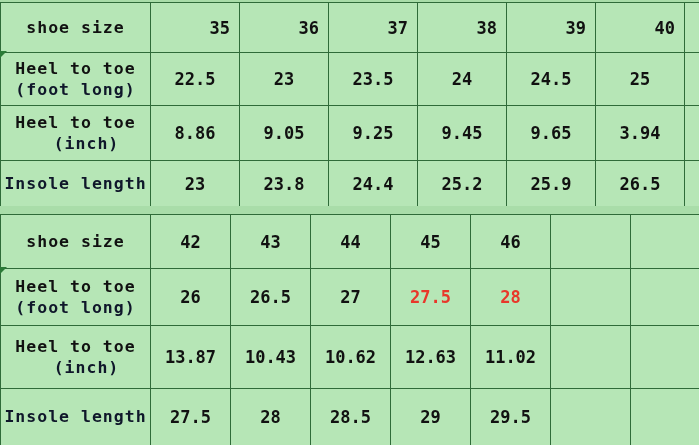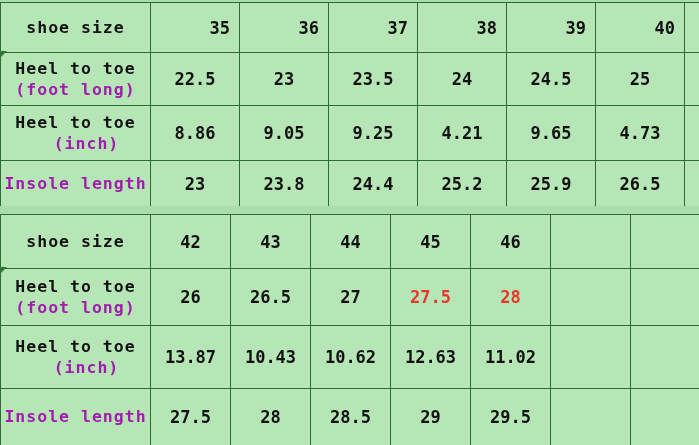--- a/index.html
+++ b/index.html
@@ -74,21 +74,21 @@
   #table-top .row-size td.data-cell {
     text-align: right;
     padding-right: 9px;
   }
   #table-bottom .row-size td.data-cell {
     padding-right: 0;
   }
 
   
   .txt-black { color: #111111; }
-  .txt-red   { color: #a21caf; }
+  .txt-red   { color: #0f172a; }
 
   .val-red { color: #e8372a; }
 
   
   .thin-font {
     font-family: "DejaVu Sans", "Liberation Sans", sans-serif;
     font-weight: normal;
     font-size: 18px;
     letter-spacing: 0;
   }
@@ -159,23 +159,23 @@
       </tr>
 
       <tr class="row-inch">
         <td class="label-cell">
           <span class="lbl-line txt-black">Heel to toe</span>
           <span class="lbl-line txt-red indent-right">(inch)</span>
         </td>
         <td class="data-cell">8.86</td>
         <td class="data-cell">9.05</td>
         <td class="data-cell">9.25</td>
-        <td class="data-cell">4.21</td>
+        <td class="data-cell">9.45</td>
         <td class="data-cell">9.65</td>
-        <td class="data-cell">4.73</td>
+        <td class="data-cell">3.94</td>
         <td class="data-cell">10.04</td>
       </tr>
 
       <tr class="row-insole">
         <td class="label-cell">
           <span class="lbl-line txt-red">Insole length</span>
         </td>
         <td class="data-cell">23</td>
         <td class="data-cell">23.8</td>
         <td class="data-cell">24.4</td>

